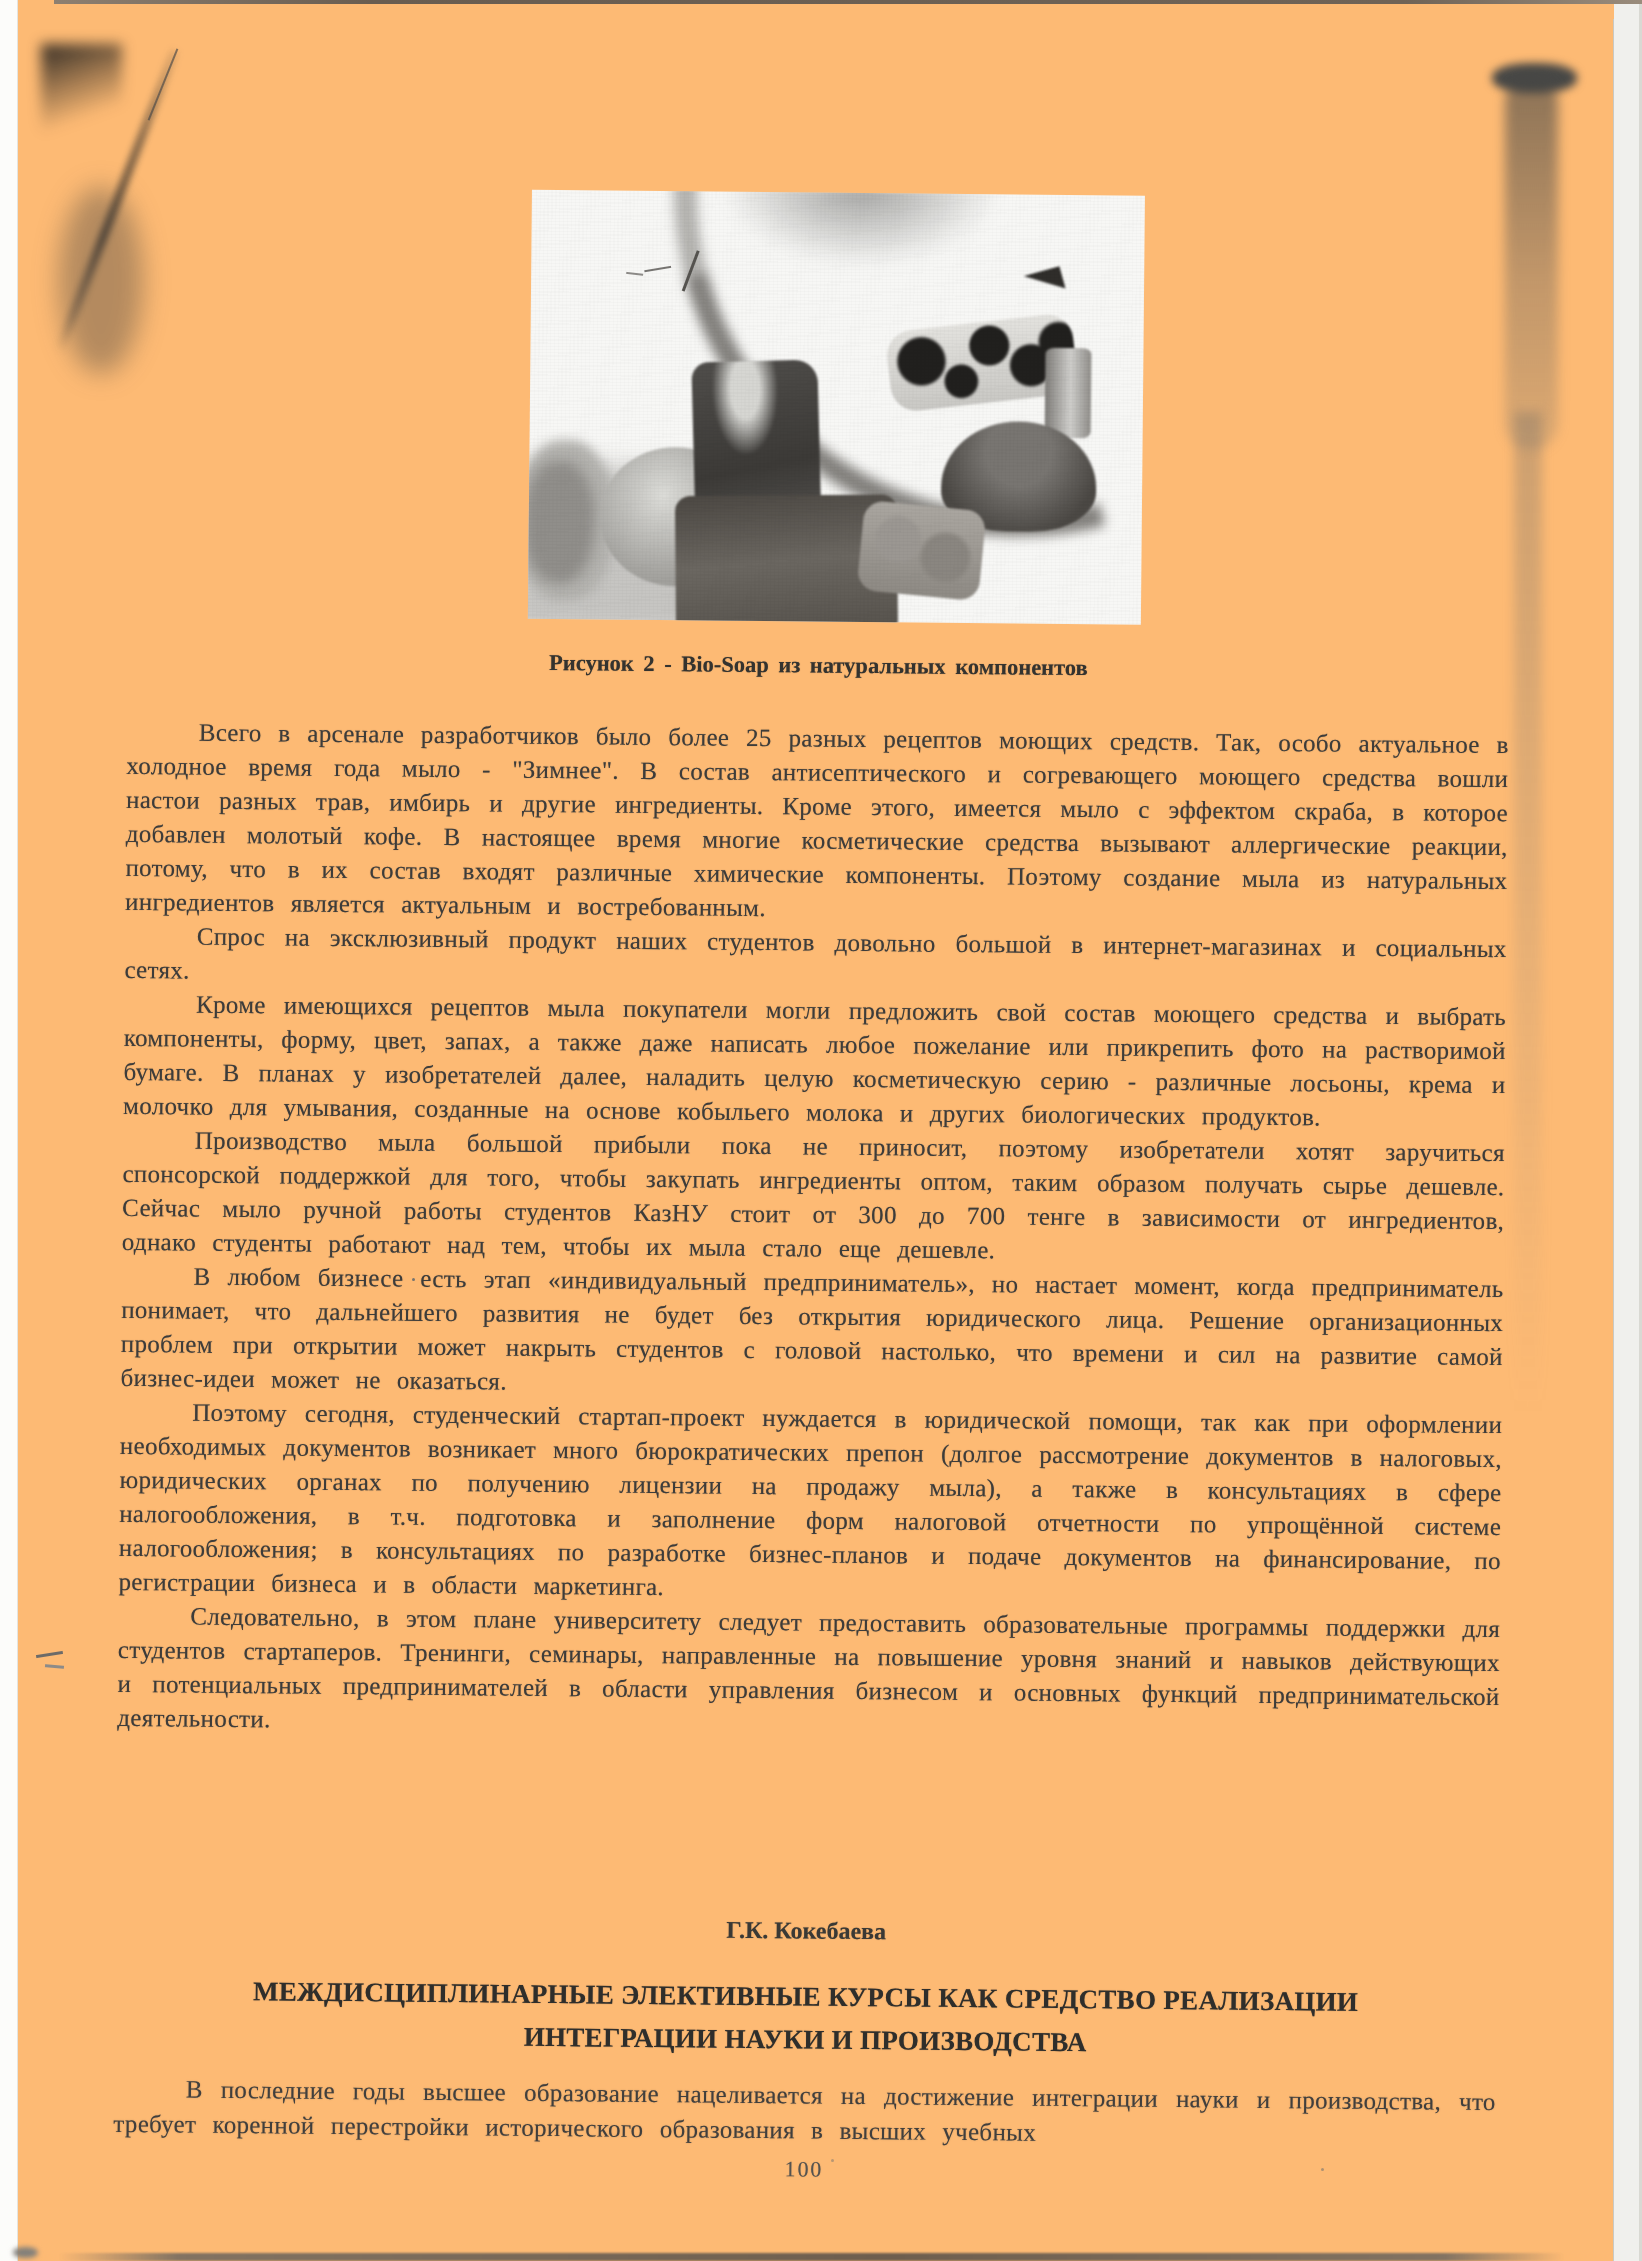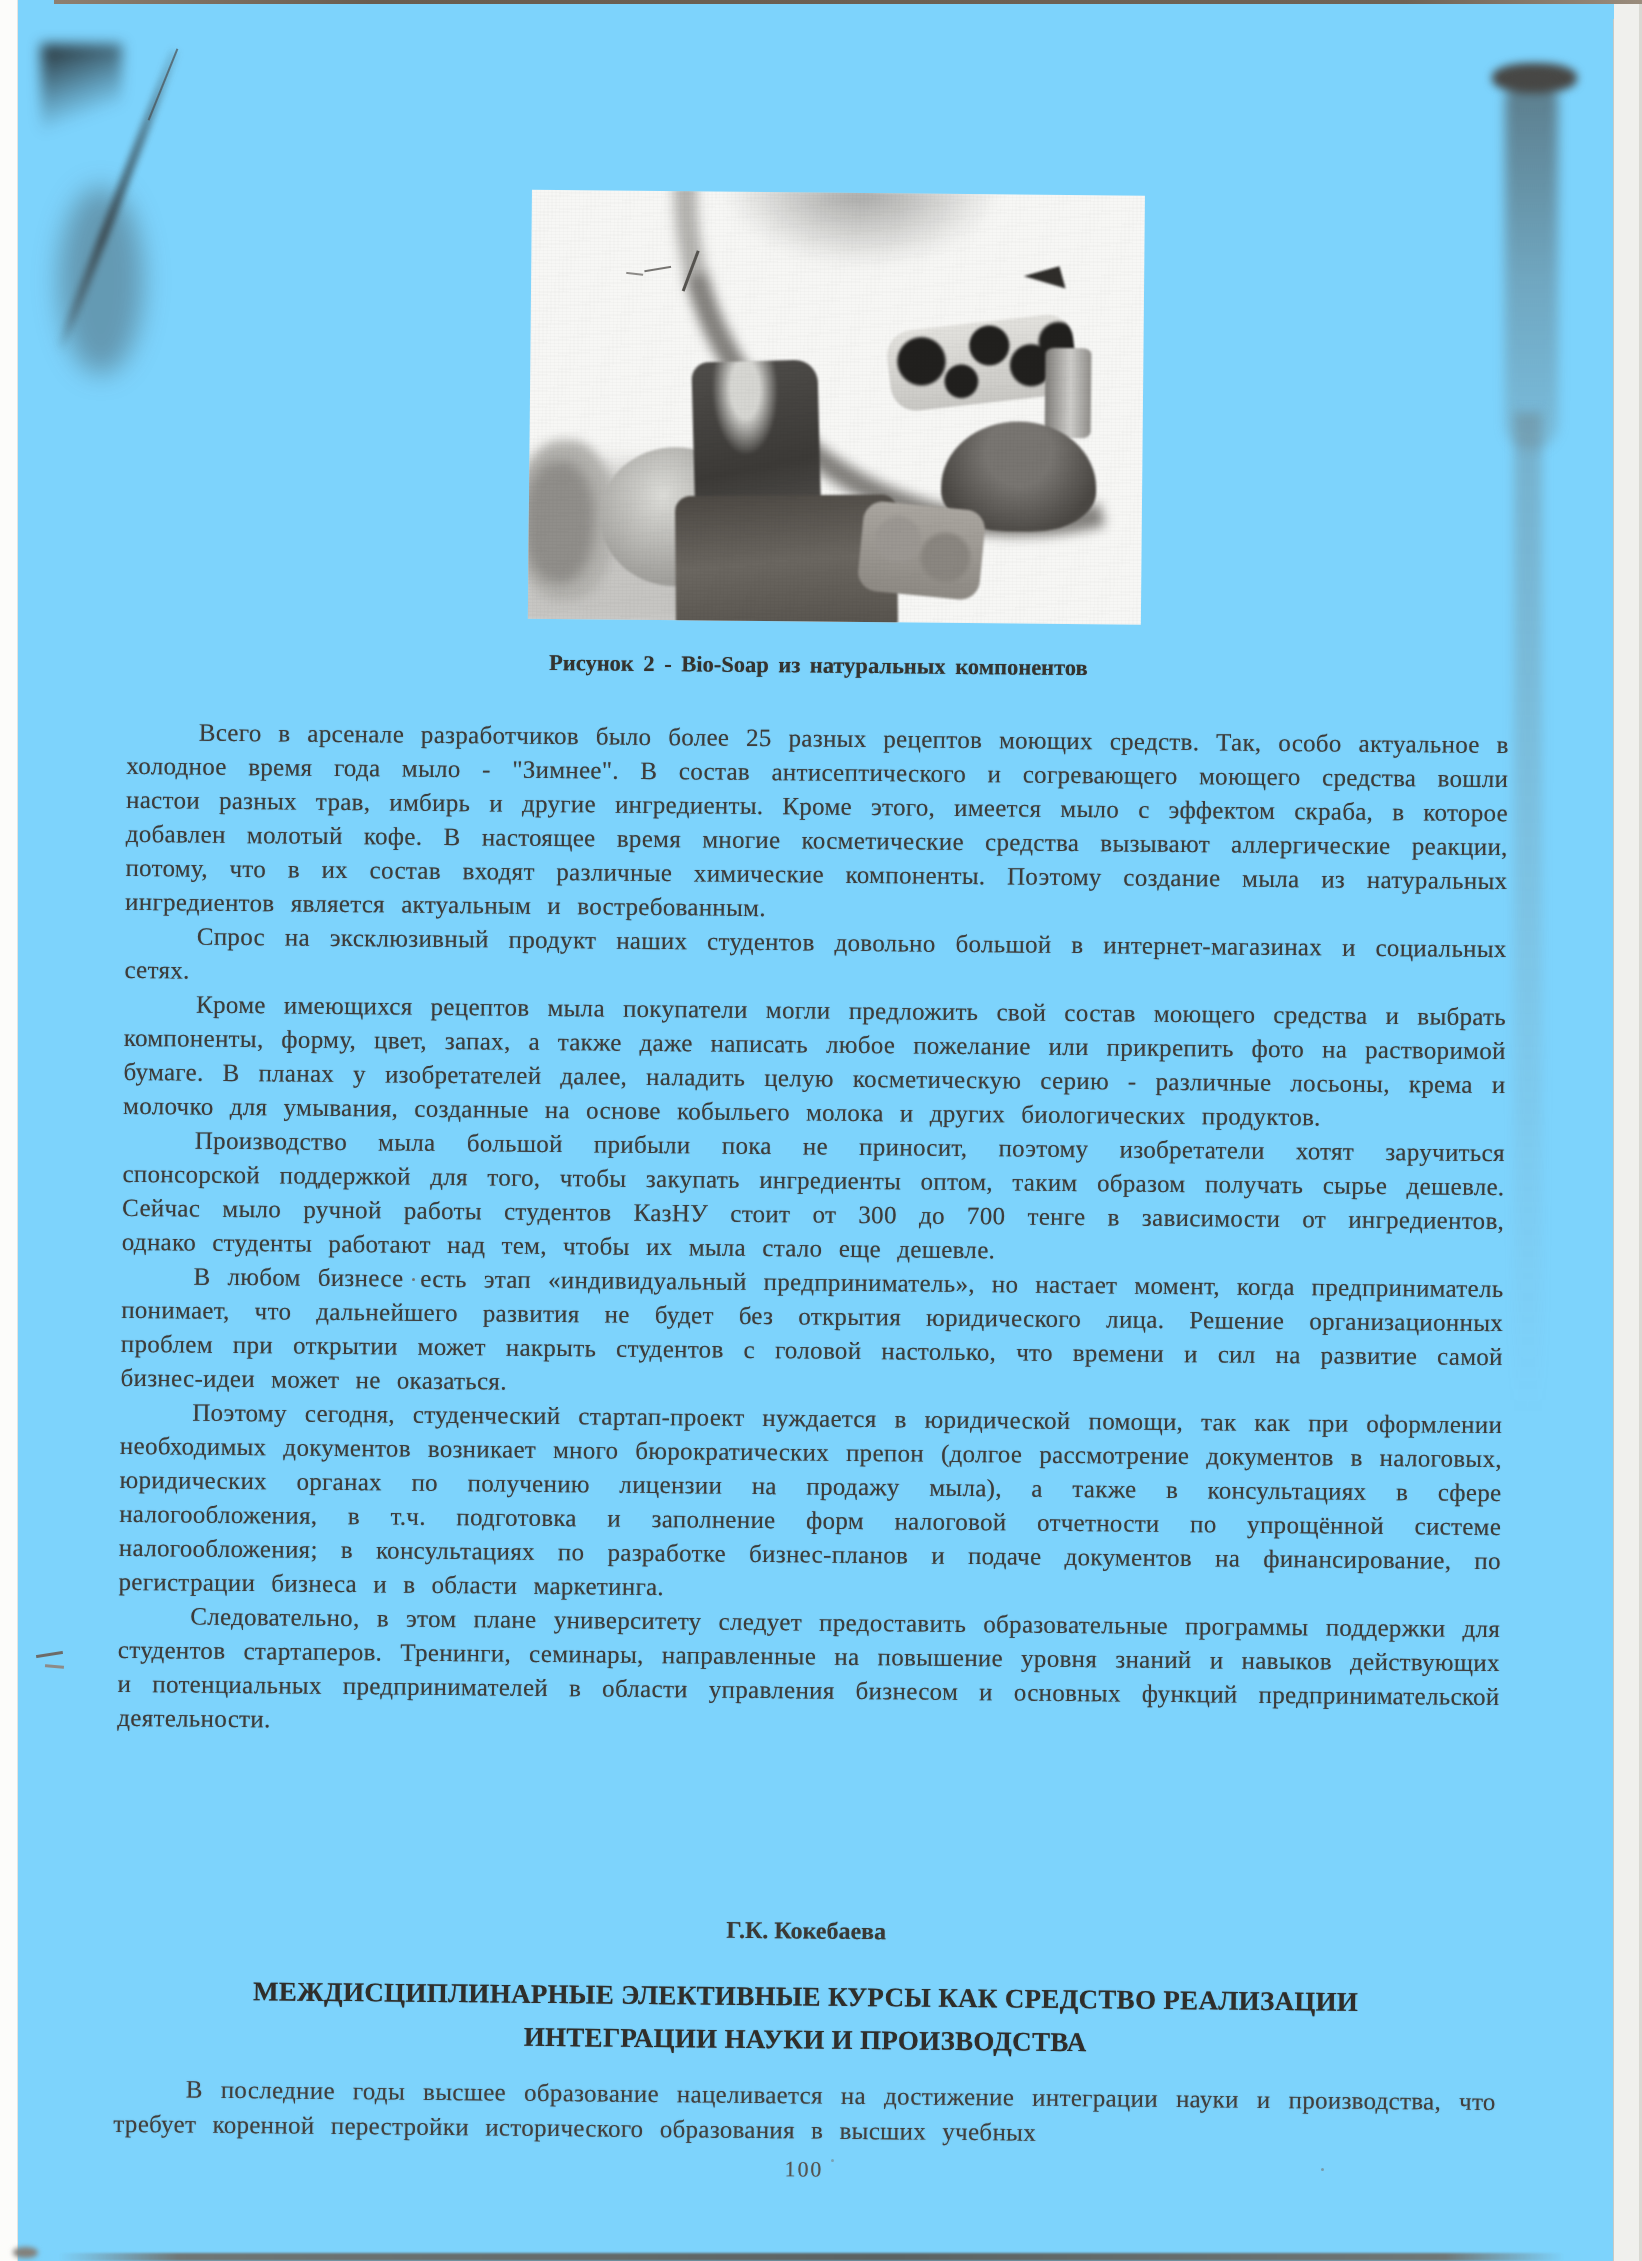--- a/index.html
+++ b/index.html
@@ -1,18 +1,18 @@
 <!DOCTYPE html>
 <html style="font-size:10.3px"><head>
 <meta charset="utf-8">
 <style>
   html,body{margin:0;padding:0;background:#e8e8e4;}
   #scan-page{
     position:relative; width:1643px; height:2261px;
-    background:#7dd3fc; overflow:hidden;
+    background:#fdba74; overflow:hidden;
     font-family:"Liberation Serif", serif;
   }
   
   .left-strip{position:absolute;left:0;top:0;width:17px;height:2261px;background:#fcfcfa;border-right:1.3px solid #e4e4df;}
   .top-line{position:absolute;left:54px;top:0;right:0;height:3.9px;background:linear-gradient(to right,#8d7f70,#695d50 20%,#6f6356 85%,#9a8c7c);}
   .right-edge-line{position:absolute;left:1613px;top:19.3px;width:1.3px;height:2242px;background:#c9c9c3;}
   .right-zone{position:absolute;left:1614px;top:0;width:28px;height:2261px;background:#f0f0ed;}
   .right-far-edge{position:absolute;left:1639px;top:0;width:3.9px;height:2261px;background:#d9d9d3;}
   .bottom-bar{position:absolute;left:58px;bottom:0;width:1507px;height:8.4px;opacity:.85;filter:blur(1.3px);
     background:linear-gradient(to right,transparent,#6e675f 8%,#564f48 55%,#6e675f 92%,transparent);}

